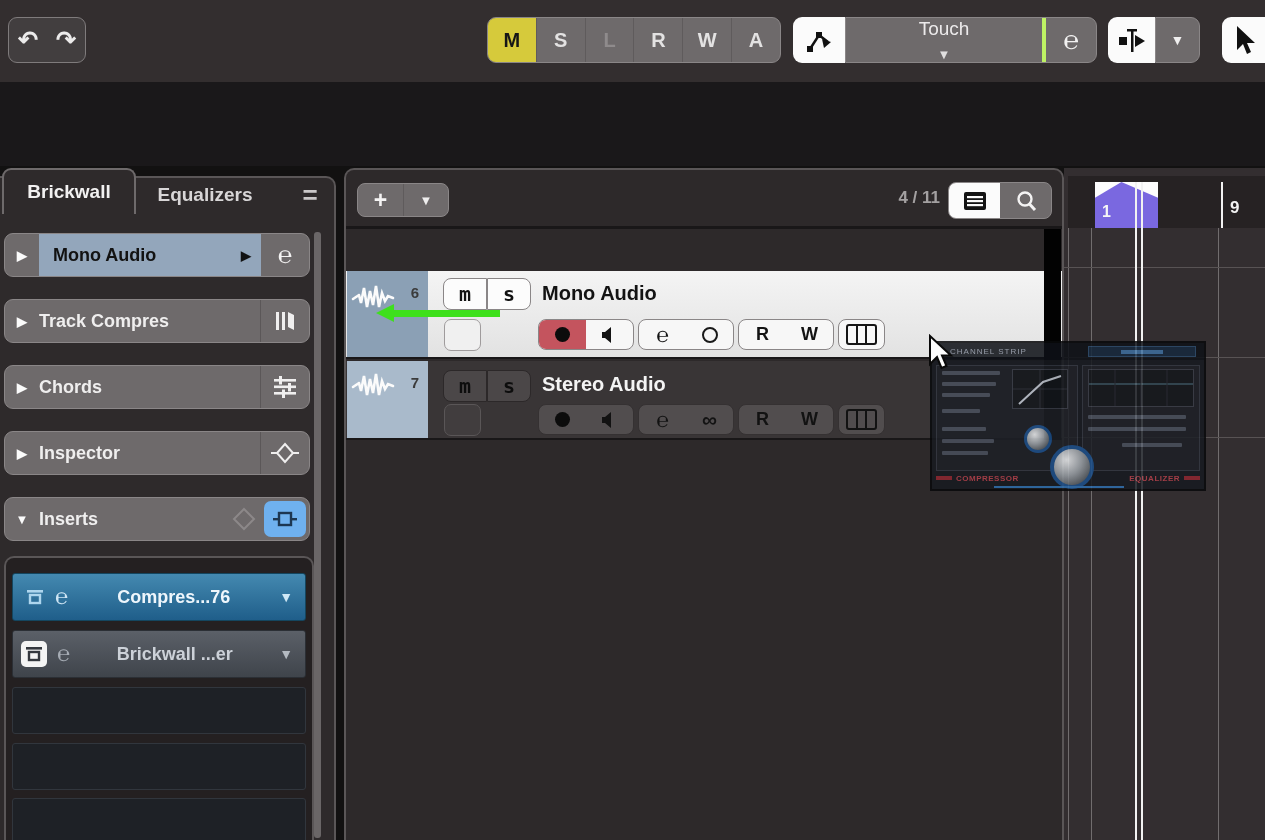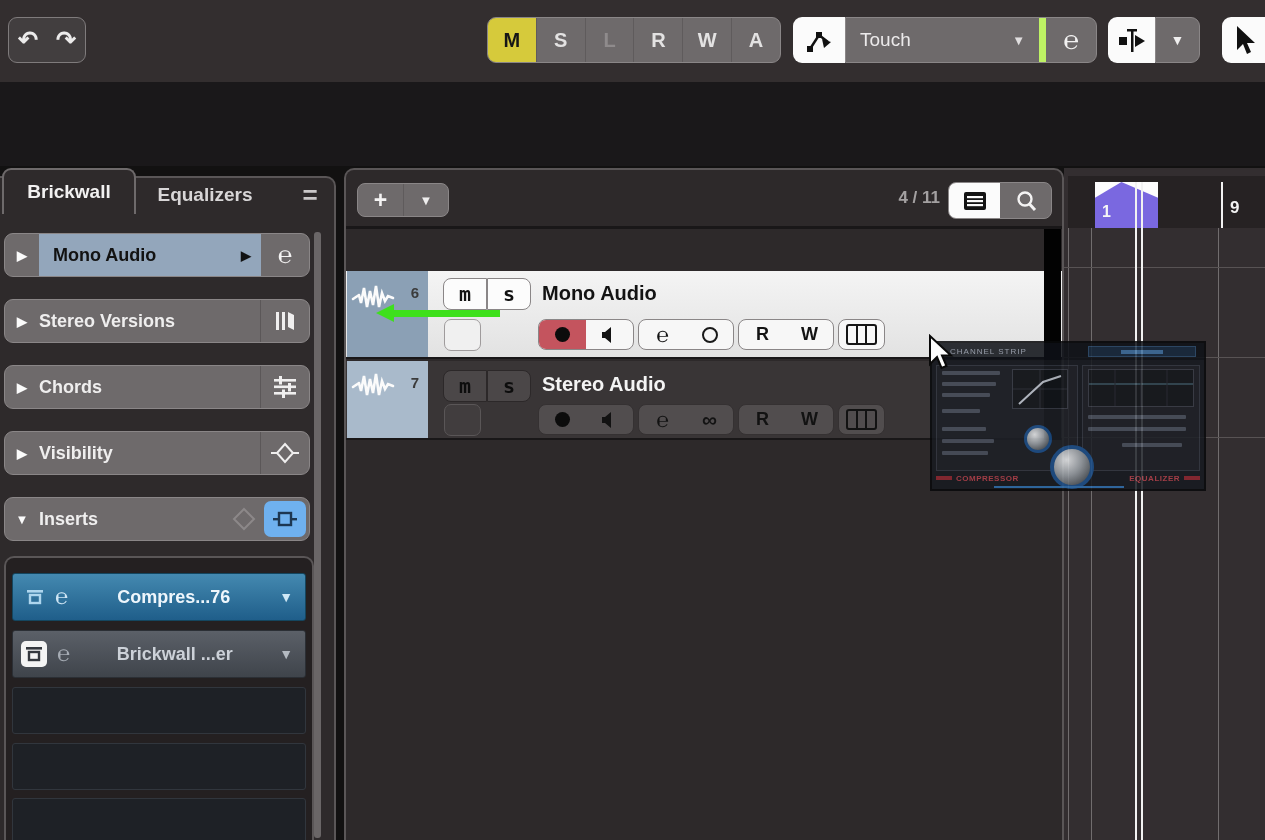--- a/index.html
+++ b/index.html
@@ -19,21 +19,21 @@
   .sus-cell{flex:1;display:flex;align-items:center;justify-content:center;font-size:20px;
             font-weight:bold;color:#e3e2e2;border-left:1px solid #5f5b5c;}
   .sus-cell:first-child{border-left:none;}
   .sus-m{background:#d6ca3b;color:#161616;border-radius:8px 0 0 8px;}
   .sus-l{color:#8f8b8c;}
   .wbtn{position:absolute;top:17px;height:46px;background:#fbfbfb;box-sizing:border-box;
         display:flex;align-items:center;justify-content:center;}
   .auto-open{left:793px;width:52px;border-radius:9px 0 0 9px;}
   .touch-group{left:845px;width:252px;border-radius:0 9px 9px 0;}
   .touch-sel{width:200px;height:100%;display:flex;align-items:center;box-sizing:border-box;
-             padding:0 14px;border-right:7px solid #bef264;}
+             padding:0 14px;border-right:4px solid #bef264;flex-direction:column;}
   .touch-sel .lbl{flex:1;color:#eceaeb;font-size:19px;}
   .touch-sel .dd{color:#e0dedf;font-size:13px;}
   .touch-e{flex:1;display:flex;align-items:center;justify-content:center;color:#f2f1f1;
            font-size:26px;}
   .scroll-btn{left:1108px;width:47px;border-radius:9px 0 0 9px;}
   .scroll-dd{left:1155px;width:45px;border-radius:0 9px 9px 0;color:#f0efef;font-size:14px;}
   .arrow-tool{left:1222px;width:43px;border-radius:9px 0 0 9px;}
 
   
   .void{left:0;top:82px;width:1265px;height:84px;background:#1a181a;}
@@ -246,21 +246,21 @@
     <div class="arr">▶</div>
     <div class="mid">
       <span>Mono Audio</span>
       <span class="openarr">▶</span>
     </div>
     <div class="icon-cell">℮</div>
   </div>
 
   <div class="insp-row" style="top:299px;">
     <div class="arr">▶</div>
-    <span style="flex:1;">Stereo Versions</span>
+    <span style="flex:1;">Track Compres</span>
     <div class="icon-cell">
       <svg width="24" height="24" viewBox="0 0 24 24">
         <rect x="3" y="3" width="3" height="18" fill="#f0efef"></rect>
         <rect x="9" y="3" width="3" height="18" fill="#f0efef"></rect>
         <path d="M15 3 L21 6 L21 21 L15 18 Z" fill="#f0efef"></path>
       </svg>
     </div>
   </div>
 
   <div class="insp-row" style="top:365px;">
@@ -273,21 +273,21 @@
         <rect x="2" y="18" width="22" height="2.6" fill="#f0efef"></rect>
         <rect x="7" y="2" width="3" height="8.5" fill="#f0efef"></rect>
         <rect x="16" y="9" width="3" height="8.5" fill="#f0efef"></rect>
         <rect x="10" y="15.5" width="3" height="8.5" fill="#f0efef"></rect>
       </svg>
     </div>
   </div>
 
   <div class="insp-row" style="top:431px;">
     <div class="arr">▶</div>
-    <span style="flex:1;">Visibility</span>
+    <span style="flex:1;">Inspector</span>
     <div class="icon-cell">
       <svg width="30" height="22" viewBox="0 0 30 22">
         <rect x="1" y="10" width="7" height="2" fill="#f0efef"></rect>
         <rect x="22" y="10" width="7" height="2" fill="#f0efef"></rect>
         <path d="M15 2 L23 11 L15 20 L7 11 Z" fill="none" stroke="#f0efef" stroke-width="2"></path>
       </svg>
     </div>
   </div>
 
   <div class="insp-row" style="top:497px;">

